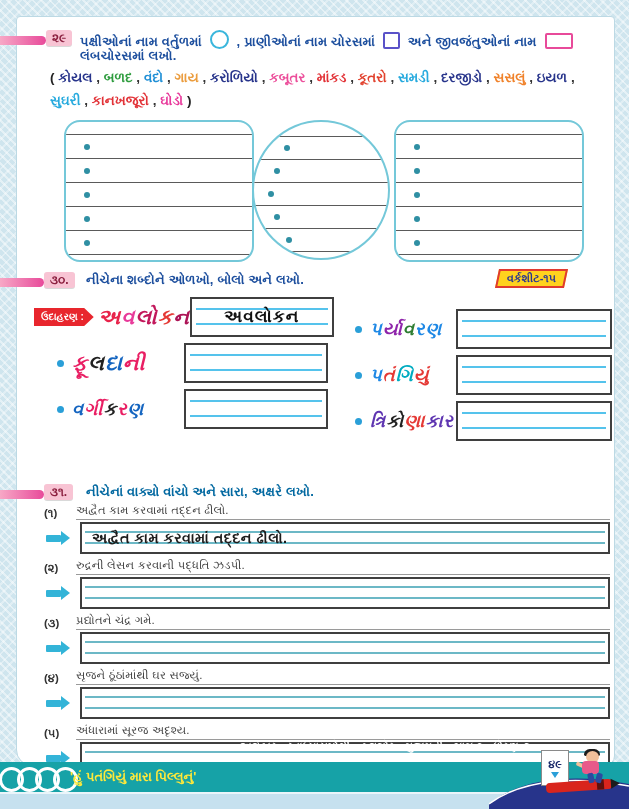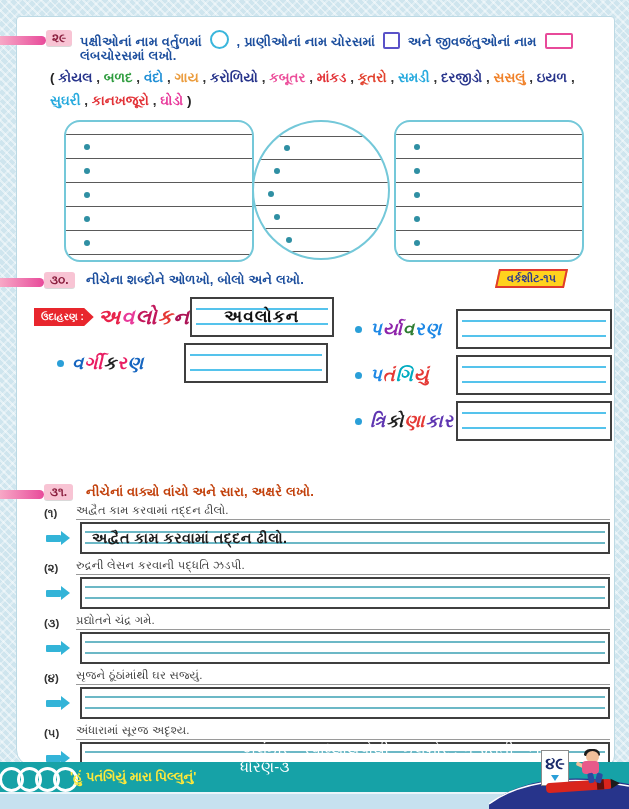--- a/index.html
+++ b/index.html
@@ -15,21 +15,21 @@
     position:absolute;left:16px;top:16px;width:597px;height:748px;
     background:#ffffff;border:1px solid #bcd9e4;border-radius:4px 4px 10px 16px;
   }
   
   .swoosh{position:absolute;height:9px;background:linear-gradient(90deg,#f7a8c6,#e84a9a);border-radius:0 10px 10px 0;}
   .qbadge{
     position:absolute;background:#f8c4d4;color:#8b1f3f;font-weight:bold;font-size:12px;
     padding:1px 6px;border-radius:3px;box-shadow:0 1px 0 rgba(0,0,0,.15);
   }
   .hdr{position:absolute;font-weight:bold;font-size:13px;color:#1d4f9e;letter-spacing:.2px;}
-  .hdr.red{color:#c2410c;}
+  .hdr.red{color:#0369a1;}
   
   .shp{display:inline-block;vertical-align:-3px;margin:0 4px;background:#fff;}
   .shp.circle{width:15px;height:15px;border:2px solid #3ab6dc;border-radius:50%;}
   .shp.square{width:13px;height:13px;border:2px solid #5a52c8;border-radius:2px;}
   .shp.rectangle{width:24px;height:12px;border:2px solid #e84a9a;border-radius:2px;}
   .wordlist{position:absolute;left:50px;top:66px;width:545px;font-size:13.5px;font-weight:bold;line-height:23px;color:#222;}
   .wordlist .paren{color:#222;font-weight:bold;}
   .wordlist .sep{color:#333;}
   
   .shapebox{position:absolute;border:2px solid #74c8d9;border-radius:16px;background:#fff;overflow:hidden;}
@@ -73,24 +73,24 @@
   .abox{flex:1;height:28px;border:2px solid #3f3f3f;background:#fff;position:relative;display:flex;align-items:center;}
   .abox .aline{position:absolute;left:3px;right:3px;height:1.5px;background:#6cb8c6;}
   .abox .a1{top:7px;} .abox .a2{top:18px;}
   .abox .ans31{position:relative;z-index:2;font-size:14.5px;font-weight:bold;color:#1c1c1c;padding-left:10px;letter-spacing:.4px;}
   
   .fband{position:absolute;left:0;top:762px;width:629px;height:30px;background:#16a2a7;}
   .fstrip{position:absolute;left:0;top:792px;width:629px;height:17px;background:#c6e1ef;border-top:2px solid #eaf5fa;}
   .rings{position:absolute;left:6px;top:767px;display:flex;}
   .ring{width:19px;height:19px;border:3px solid #fff;border-radius:50%;margin-left:-7px;background:transparent;}
   .slogan{position:absolute;left:70px;top:769px;font-size:13px;font-weight:bold;color:#ffe93a;}
-  .finfo{position:absolute;left:240px;top:740px;font-size:15px;font-weight:normal;color:#ffffff;letter-spacing:.2px;}
+  .finfo{position:absolute;left:240px;top:740px;font-size:11px;font-weight:bold;color:#ffffff;letter-spacing:.2px;}
   .wave{position:absolute;left:489px;top:768px;}
   .sheet{position:absolute;left:541px;top:750px;width:26px;height:34px;background:#fff;border:1px solid #8a8a8a;display:flex;flex-direction:column;align-items:center;justify-content:center;z-index:3;}
-  .pgnum{font-size:16px;font-weight:bold;color:#1a2a6b;font-family:Liberation Mono, monospace;}
+  .pgnum{font-size:11px;font-weight:bold;color:#1a2a6b;}
   .pgmark{width:0;height:0;border-left:4px solid transparent;border-right:4px solid transparent;border-top:6px solid #2a9fd8;margin-top:1px;}
   .pencil{position:absolute;left:546px;top:781px;width:66px;height:10px;background:#d9251d;border-radius:4px;transform:rotate(-4deg);z-index:4;}
   .pencil .band{position:absolute;right:8px;top:0;width:7px;height:10px;background:#5e100c;}
   .pencil .tip{position:absolute;right:-8px;top:0;width:0;height:0;border-top:5px solid transparent;border-bottom:5px solid transparent;border-left:9px solid #1c1c1c;}
   .kid{position:absolute;left:576px;top:749px;width:40px;height:36px;z-index:5;}
   .kid .head{position:absolute;left:10px;top:2px;width:13px;height:12px;background:#f2c09a;border-radius:50%;}
   .kid .hair{position:absolute;left:8px;top:0;width:16px;height:7px;background:#1c1c1c;border-radius:8px 8px 2px 2px;}
   .kid .body{position:absolute;left:6px;top:12px;width:17px;height:13px;background:#e85a8a;border-radius:4px;}
   .kid .arm{position:absolute;left:0px;top:14px;width:9px;height:4px;background:#f2c09a;border-radius:2px;transform:rotate(25deg);}
   .kid .leg{position:absolute;left:12px;top:24px;width:6px;height:10px;background:#2b4aa0;border-radius:2px;transform:rotate(-12deg);}
@@ -170,20 +170,30 @@
 <div class="g30col" style="left:34px;top:294px;width:294px;" id="col30L">
     <div class="g30row">
       <div class="marker">
         <div class="exbadge">ઉદાહરણ :</div>
       </div>
       <div class="styword"><span style="color: rgb(232, 35, 74);">અ</span><span style="color: rgb(232, 58, 154);">વ</span><span style="color: rgb(194, 24, 91);">લો</span><span style="color: rgb(229, 57, 53);">ક</span><span style="color: rgb(173, 20, 87);">ન</span></div>
       <div class="wbox" style="flex-basis: 140px;">
         <div class="wline l1"></div>
         <div class="wline l2"></div>
         <div class="ans30">અવલોકન</div>
+      </div>
+    </div>
+    <div class="g30row">
+      <div class="marker dot">
+        <div class="bdot"></div>
+      </div>
+      <div class="styword"><span style="color: rgb(233, 30, 99);">ફૂ</span><span style="color: rgb(33, 33, 33);">લ</span><span style="color: rgb(21, 101, 192);">દા</span><span style="color: rgb(233, 30, 99);">ની</span></div>
+      <div class="wbox" style="flex-basis: 140px;">
+        <div class="wline l1"></div>
+        <div class="wline l2"></div>
       </div>
     </div>
     <div class="g30row">
       <div class="marker dot">
         <div class="bdot"></div>
       </div>
       <div class="styword small"><span style="color: rgb(21, 101, 192);">વ</span><span style="color: rgb(233, 30, 99);">ર</span><span style="color: rgb(229, 57, 53);">્ગી</span><span style="color: rgb(33, 33, 33);">ક</span><span style="color: rgb(233, 30, 99);">ર</span><span style="color: rgb(21, 101, 192);">ણ</span></div>
       <div class="wbox" style="flex-basis: 140px;">
         <div class="wline l1"></div>
         <div class="wline l2"></div>

